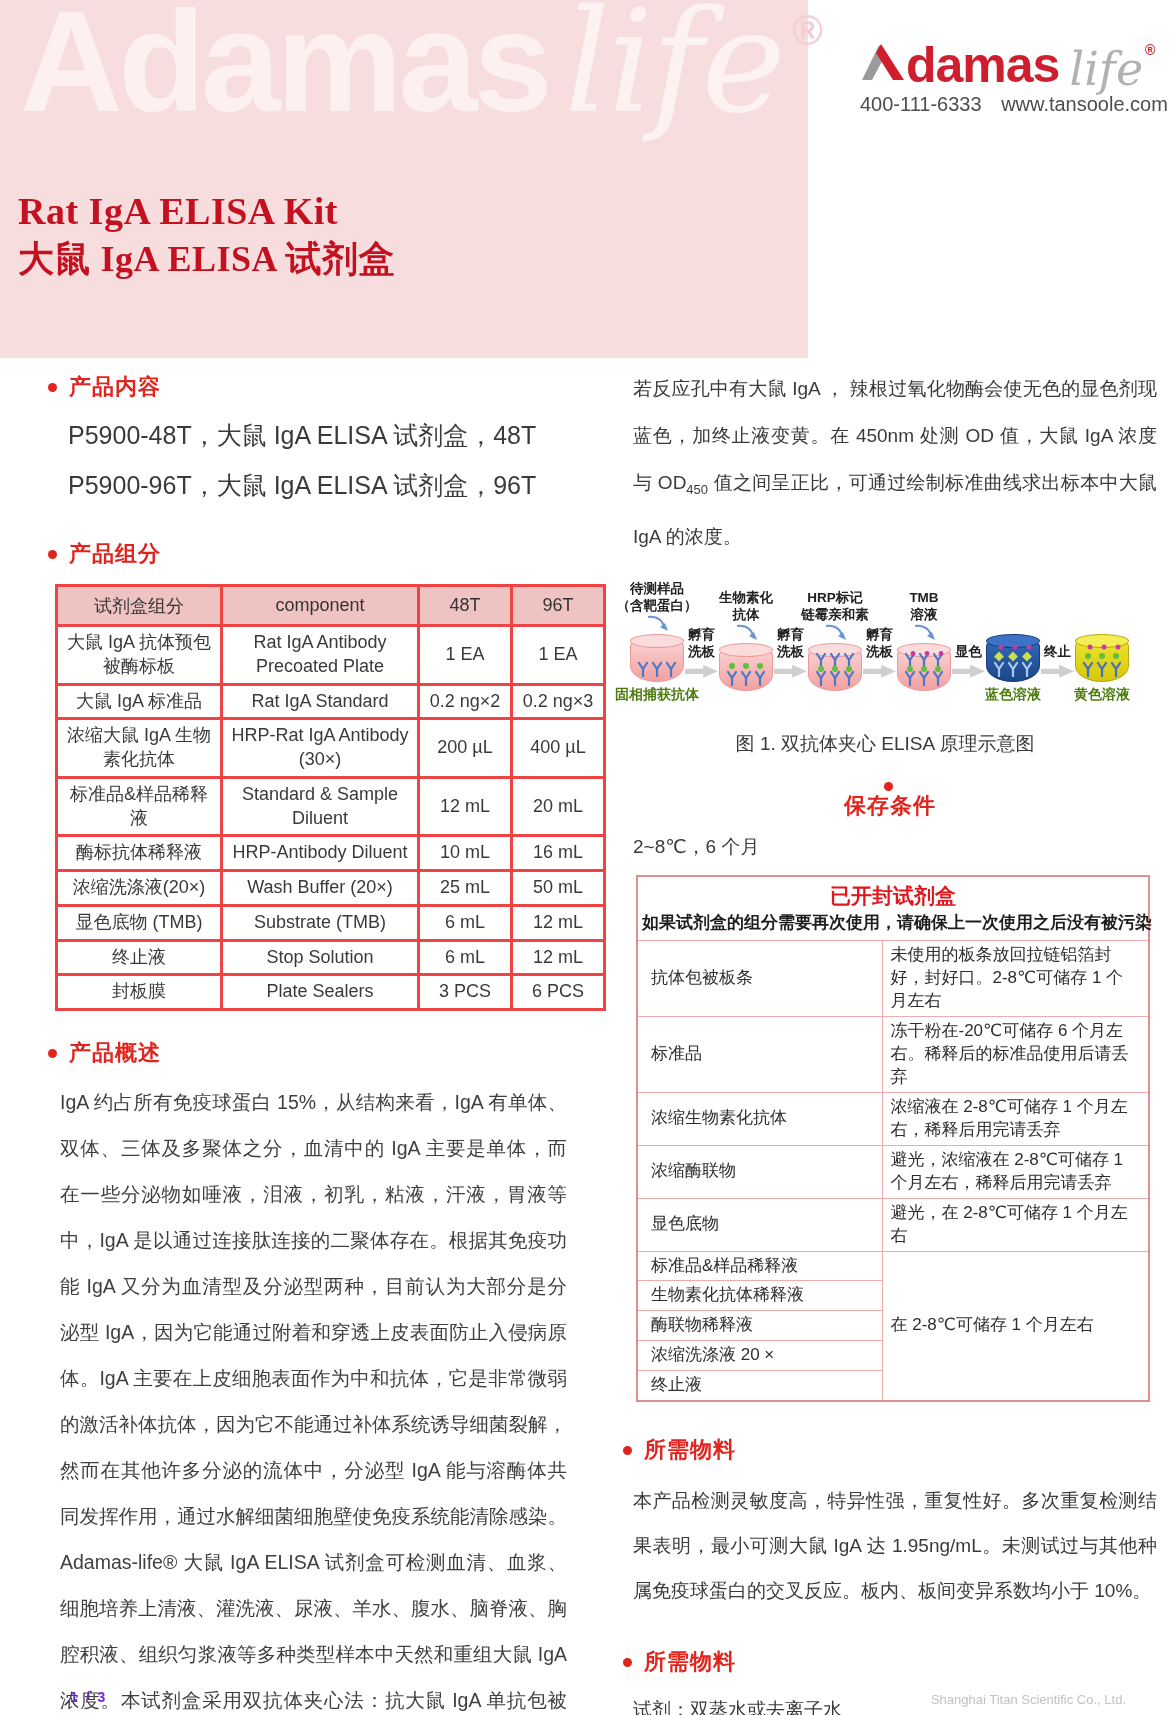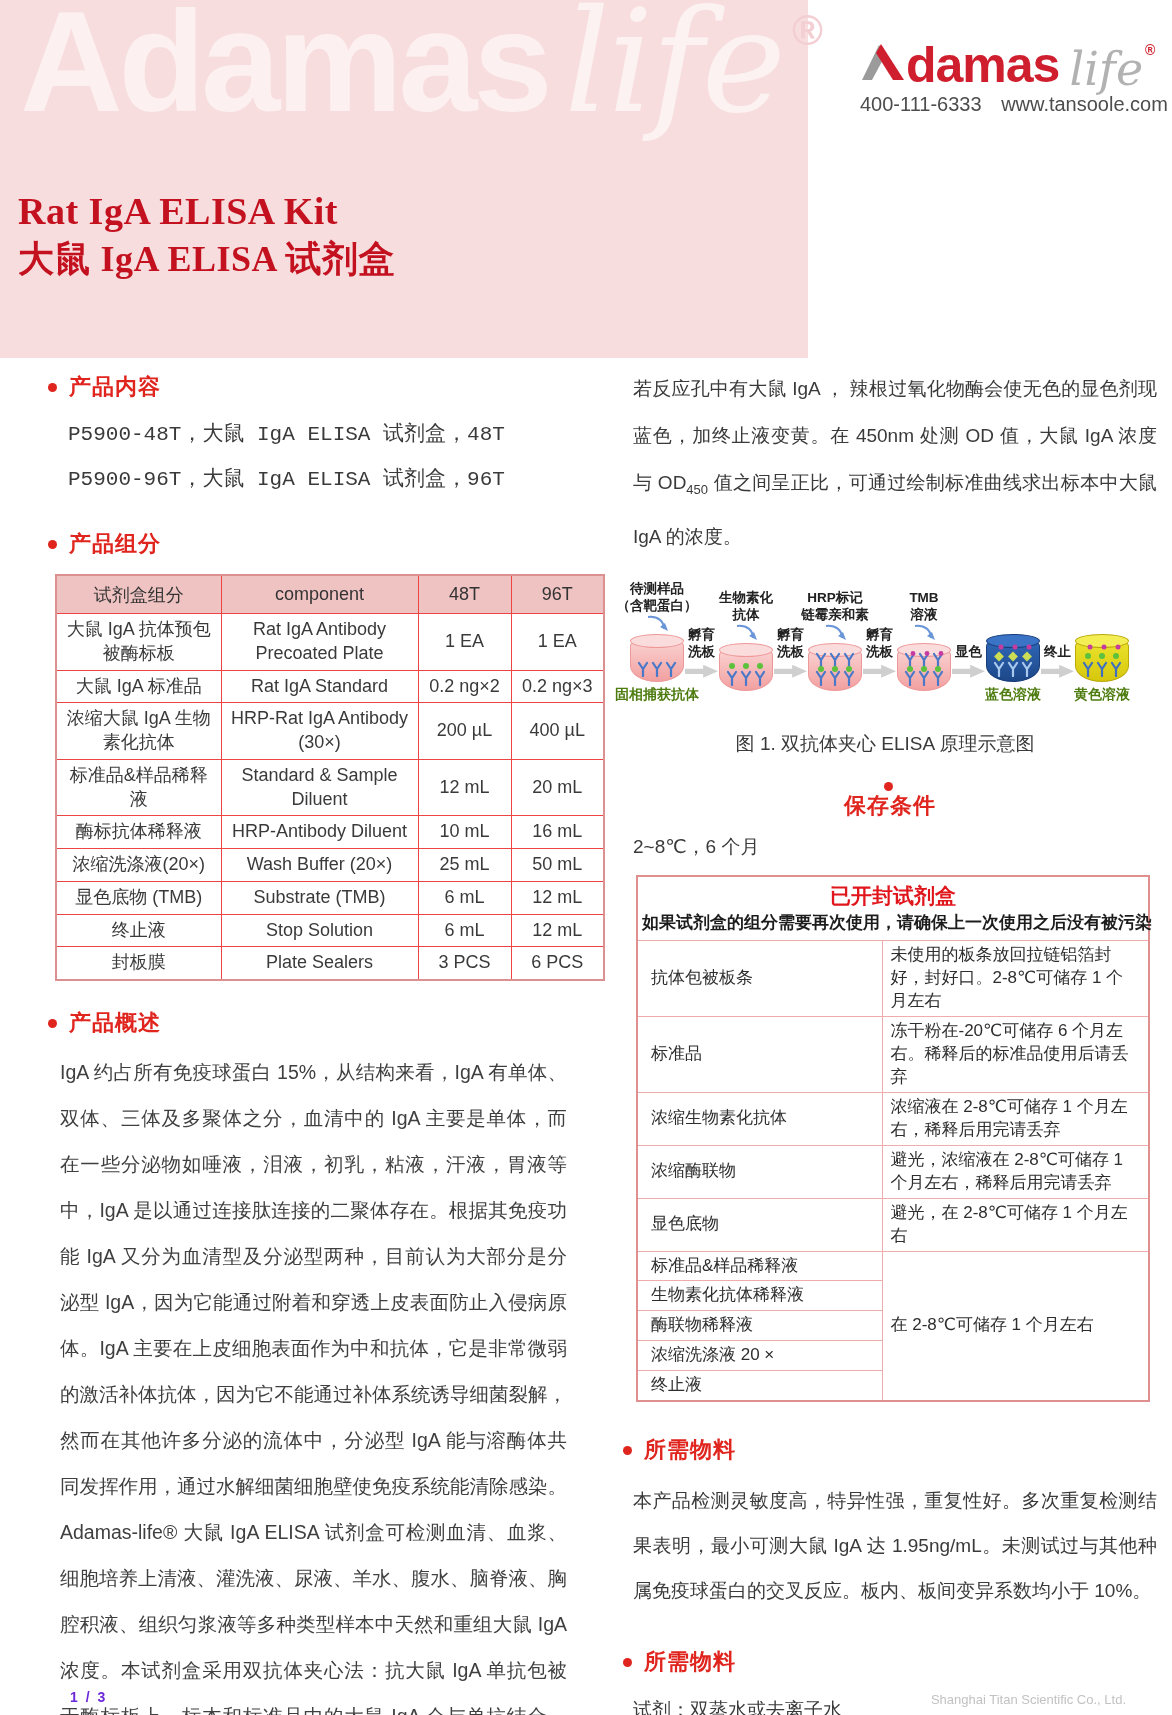--- a/index.html
+++ b/index.html
@@ -29,25 +29,25 @@
 
   
   .main{position:absolute;left:0;top:358px;width:1172px;display:flex;padding-left:40px;box-sizing:border-box;}
   .col-left{width:563px;flex:none;}
   .col-right{width:550px;flex:none;margin-left:12px;}
 
   .sec-head{display:flex;align-items:center;margin-top:14px;}
   .dot{width:9px;height:9px;border-radius:50%;background:#e0241e;margin:0 12px 0 8px;flex:none;}
   .sec-title{font-size:22px;font-weight:bold;color:#e0241e;letter-spacing:1px;}
 
-  .pc-item{font-size:21px;margin:17px 0 0 28px;font-family:Liberation Mono, monospace;}
+  .pc-item{font-size:25px;margin:17px 0 0 28px;}
   .pc-item:first-of-type{margin-top:23px;}
 
   .comp-table{border-collapse:collapse;margin:15px 0 0 15px;width:548px;table-layout:fixed;border:2px solid #dd9090;}
-  .comp-table th,.comp-table td{border:1px solid #ef4444;text-align:center;vertical-align:middle;}
+  .comp-table th,.comp-table td{border:3px solid #ef4444;text-align:center;vertical-align:middle;}
   .comp-table th{background:#f0c3c3;font-size:18px;font-weight:normal;color:#333;height:33px;padding:2px;}
   .comp-table td{font-size:18px;padding:4px 4px;line-height:1.32;}
 
   .overview-head{margin-top:27px;}
   .overview-body{margin:11px 0 0 20px;width:507px;font-size:19.5px;line-height:46px;text-align:justify;color:#3f3f3f;}
 
   .intro{margin:7px 0 0 18px;width:524px;font-size:19px;line-height:47px;text-align:justify;}
   .intro sub{font-size:13px;}
 
   

